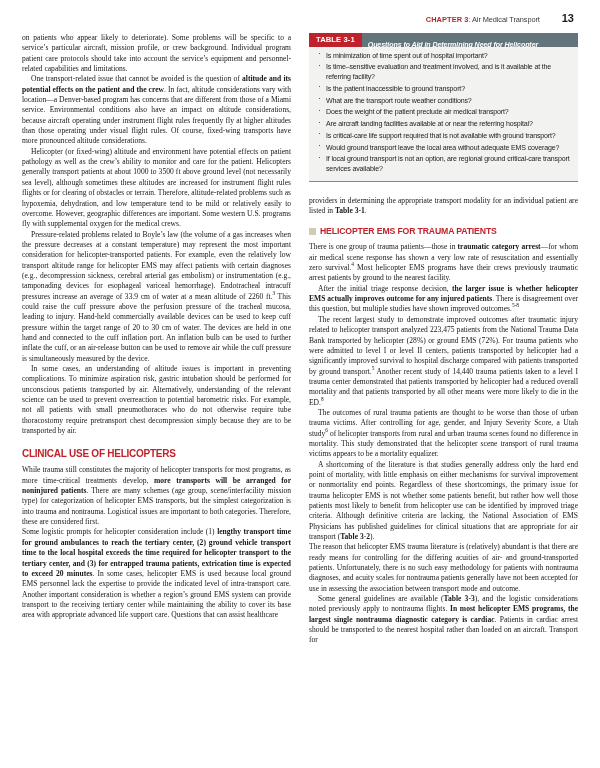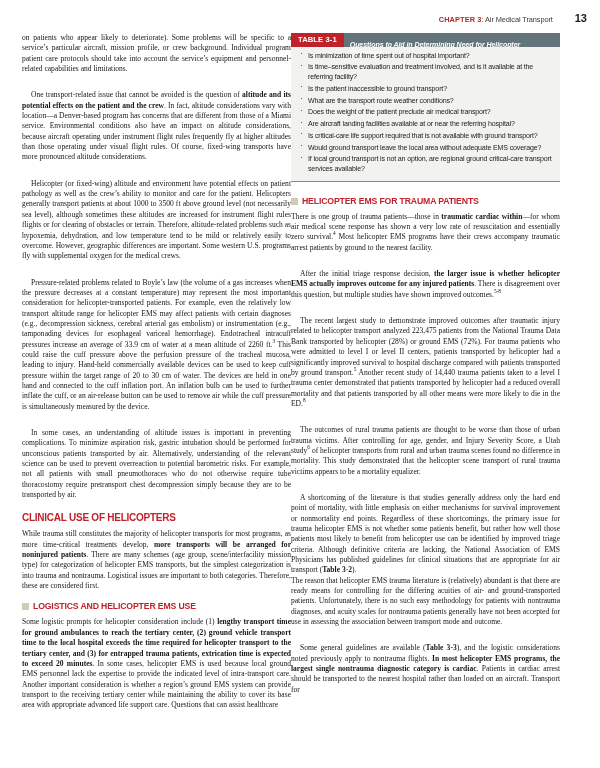--- a/index.html
+++ b/index.html
@@ -12,21 +12,21 @@
     font-family: "Liberation Serif", "DejaVu Serif", serif;
     color: #1a1a1a;
     position: relative;
     overflow: hidden;
   }
 
   
   .running-head {
     position: absolute;
     top: 12px;
-    right: 13px;
+    right: 26px;
     display: flex;
     align-items: baseline;
     gap: 22px;
     white-space: nowrap;
     text-align: right;
   }
   .rh-text {
     font-family: "Liberation Sans", "DejaVu Sans", sans-serif;
     font-size: 7.4px;
     letter-spacing: -0.1px;
@@ -48,38 +48,39 @@
   }
 
   
   .page {
     position: absolute;
     top: 33px;
     left: 22px;
     width: 556px;
     height: 722px;
     display: flex;
+    gap: 18px;
   }
   .col {
     width: 269px;
     position: relative;
   }
 
   p {
     margin: 0;
     font-size: 7.55px;
     line-height: 10.35px;
     text-align: justify;
     text-justify: inter-word;
     hyphens: auto;
     -webkit-hyphens: auto;
     color: #161616;
   }
   p.indent { text-indent: 9px; }
-  p + p { margin-top: 16px; }
+  p + p { margin-top: 0; }
 
   b, strong { font-weight: bold; }
   .sup {
     font-size: 5.3px;
     vertical-align: super;
     line-height: 0;
   }
 
   
   h2.section-head {
@@ -184,24 +185,20 @@
         <p><span>on patients who appear likely to deteriorate). Some problems will be specific to a service’s particular aircraft, mission profile, or crew background. Individual program patient care protocols should take into account the service’s equipment and personnel-related capabilities and limitations.</span></p>
         <p class="indent"><span>One transport-related issue that cannot be avoided is the question of </span><b>altitude and its potential effects on the patient and the crew</b><span>. In fact, altitude considerations vary with location—a Denver-based program has concerns that are different from those of a Miami service. Environmental conditions also have an impact on altitude considerations, because aircraft operating under instrument flight rules frequently fly at higher altitudes than those operating under visual flight rules. Of course, fixed-wing transports have more pronounced altitude considerations.</span></p>
         <p class="indent"><span>Helicopter (or fixed-wing) altitude and environment have potential effects on patient pathology as well as the crew’s ability to monitor and care for the patient. Helicopters generally transport patients at about 1000 to 3500 ft above ground level (not necessarily sea level), although sometimes these altitudes are increased for instrument flight rules flights or for clearing of obstacles or terrain. Therefore, altitude-related problems such as hypoxemia, dehydration, and low temperature tend to be mild or relatively easily to overcome. However, geographic differences are important. Some western U.S. programs fly with supplemental oxygen for the medical crews.</span></p>
         <p class="indent"><span>Pressure-related problems related to Boyle’s law (the volume of a gas increases when the pressure decreases at a constant temperature) may represent the most important consideration for helicopter-transported patients. For example, even the relatively low transport altitude range for helicopter EMS may affect patients with certain diagnoses (e.g., decompression sickness, cerebral arterial gas embolism) or instrumentation (e.g., tamponading devices for esophageal variceal hemorrhage). Endotracheal intracuff pressures increase an average of 33.9 cm of water at a mean altitude of 2260 ft.</span><span class="sup">3</span><span> This could raise the cuff pressure above the perfusion pressure of the tracheal mucosa, leading to injury. Hand-held commercially available devices can be used to keep cuff pressure within the target range of 20 to 30 cm of water. The devices are held in one hand and connected to the cuff inflation port. An inflation bulb can be used to further inflate the cuff, or an air-release button can be used to remove air while the cuff pressure is simultaneously measured by the device.</span></p>
         <p class="indent"><span>In some cases, an understanding of altitude issues is important in preventing complications. To minimize aspiration risk, gastric intubation should be performed for unconscious patients transported by air. Alternatively, understanding of the relevant science can be used to prevent overreaction to potential barometric risks. For example, not all patients with small pneumothoraces who do not otherwise require tube thoracostomy require pretransport chest decompression simply because they are to be transported by air.</span></p>
       </div>
     <h2 class="section-head">CLINICAL USE OF HELICOPTERS</h2>
     <div id="left-after-heading">
         <p><span>While trauma still constitutes the majority of helicopter transports for most programs, as more time-critical treatments develop, </span><b>more transports will be arranged for noninjured patients</b><span>. There are many schemes (age group, scene/interfacility mission type) for categorization of helicopter EMS transports, but the simplest categorization is into trauma and nontrauma. Logistical issues are important to both categories. Therefore, these are considered first.</span></p>
       </div>
-    <h3 class="sub-head">
-      <span class="sub-bullet"></span>
-      <span>LOGISTICS AND HELICOPTER EMS USE</span>
-    </h3>
     <div id="left-after-sub">
         <p><span>Some logistic prompts for helicopter consideration include (1) </span><b>lengthy transport time for ground ambulances to reach the tertiary center, (2) ground vehicle transport time to the local hospital exceeds the time required for helicopter transport to the tertiary center, and (3) for entrapped trauma patients, extrication time is expected to exceed 20 minutes</b><span>. In some cases, helicopter EMS is used because local ground EMS personnel lack the expertise to provide the indicated level of intra-transport care. Another important consideration is whether a region’s ground EMS system can provide transport to the receiving tertiary center while maintaining the ability to cover its base area with appropriate advanced life support care. Questions that can assist healthcare</span></p>
       </div>
   </div>
 
   <div class="col">
 
     <div class="tablebox" style="background: rgb(242, 242, 240);">
       <div class="tb-header" style="background: rgb(99, 117, 122);">
         <div class="tb-number" style="background: rgb(192, 34, 43);">TABLE 3-1</div>
@@ -213,27 +210,30 @@
           <div class="tb-item">Is the patient inaccessible to ground transport?</div>
           <div class="tb-item">What are the transport route weather conditions?</div>
           <div class="tb-item">Does the weight of the patient preclude air medical transport?</div>
           <div class="tb-item">Are aircraft landing facilities available at or near the referring hospital?</div>
           <div class="tb-item">Is critical-care life support required that is not available with ground transport?</div>
           <div class="tb-item">Would ground transport leave the local area without adequate EMS coverage?</div>
           <div class="tb-item">If local ground transport is not an option, are regional ground critical-care transport services available?</div>
         </div>
     </div>
 
+    <div id="right-intro">
+        <p><span>providers in determining the appropriate transport modality for an individual patient are listed in </span><b>Table 3-1</b><span>.</span></p>
+      </div>
 
     <h3 class="sub-head">
       <span class="sub-bullet"></span>
       <span>HELICOPTER EMS FOR TRAUMA PATIENTS</span>
     </h3>
     <div id="right-trauma">
-        <p><span>There is one group of trauma patients—those in </span><b>traumatic cardiac within</b><span>—for whom air medical scene response has shown a very low rate of resuscitation and essentially zero survival.</span><span class="sup">4</span><span> Most helicopter EMS programs have their crews accompany traumatic arrest patients by ground to the nearest facility.</span></p>
+        <p><span>There is one group of trauma patients—those in </span><b>traumatic category arrest</b><span>—for whom air medical scene response has shown a very low rate of resuscitation and essentially zero survival.</span><span class="sup">4</span><span> Most helicopter EMS programs have their crews previously traumatic arrest patients by ground to the nearest facility.</span></p>
         <p class="indent"><span>After the initial triage response decision, </span><b>the larger issue is whether helicopter EMS actually improves outcome for </b><b style="">any</b><b> injured patients</b><span>. There is disagreement over this question, but multiple studies have shown improved outcomes.</span><span class="sup">5-8</span></p>
         <p class="indent"><span>The recent largest study to demonstrate improved outcomes after traumatic injury related to helicopter transport analyzed 223,475 patients from the National Trauma Data Bank transported by helicopter (28%) or ground EMS (72%). For trauma patients who were admitted to level I or level II centers, patients transported by helicopter had a significantly improved survival to hospital discharge compared with patients transported by ground transport.</span><span class="sup">5</span><span> Another recent study of 14,440 trauma patients taken to a level I trauma center demonstrated that patients transported by helicopter had a reduced overall mortality and that patients transported by all other means were more likely to die in the ED.</span><span class="sup">8</span></p>
         <p class="indent"><span>The outcomes of rural trauma patients are thought to be worse than those of urban trauma victims. After controlling for age, gender, and Injury Severity Score, a Utah study</span><span class="sup">6</span><span> of helicopter transports from rural and urban trauma scenes found no difference in mortality. This study demonstrated that the helicopter scene transport of rural trauma victims appears to be a mortality equalizer.</span></p>
         <p class="indent"><span>A shortcoming of the literature is that studies generally address only the hard end point of mortality, with little emphasis on either mechanisms for survival improvement or nonmortality end points. Regardless of these shortcomings, the primary issue for trauma helicopter EMS is not whether some patients benefit, but rather how well those patients most likely to benefit from helicopter use can be identified by improved triage criteria. Although definitive criteria are lacking, the National Association of EMS Physicians has published guidelines for clinical situations that are appropriate for air transport (</span><b>Table 3-2</b><span>).</span></p>
       </div>
 
     <div id="right-nontrauma">
         <p><span>The reason that helicopter EMS trauma literature is (relatively) abundant is that there are ready means for controlling for the differing acuities of air- and ground-transported patients. Unfortunately, there is no such easy methodology for patients with nontrauma diagnoses, and acuity scales for nontrauma patients generally have not been accepted for use in assessing the association between transport mode and outcome.</span></p>
         <p class="indent"><span>Some general guidelines are available (</span><b>Table 3-3</b><span>), and the logistic considerations noted previously apply to nontrauma flights. </span><b>In most helicopter EMS programs, the largest single nontrauma diagnostic category is cardiac</b><span>. Patients in cardiac arrest should be transported to the nearest hospital rather than loaded on an aircraft. Transport for</span></p>
       </div>

